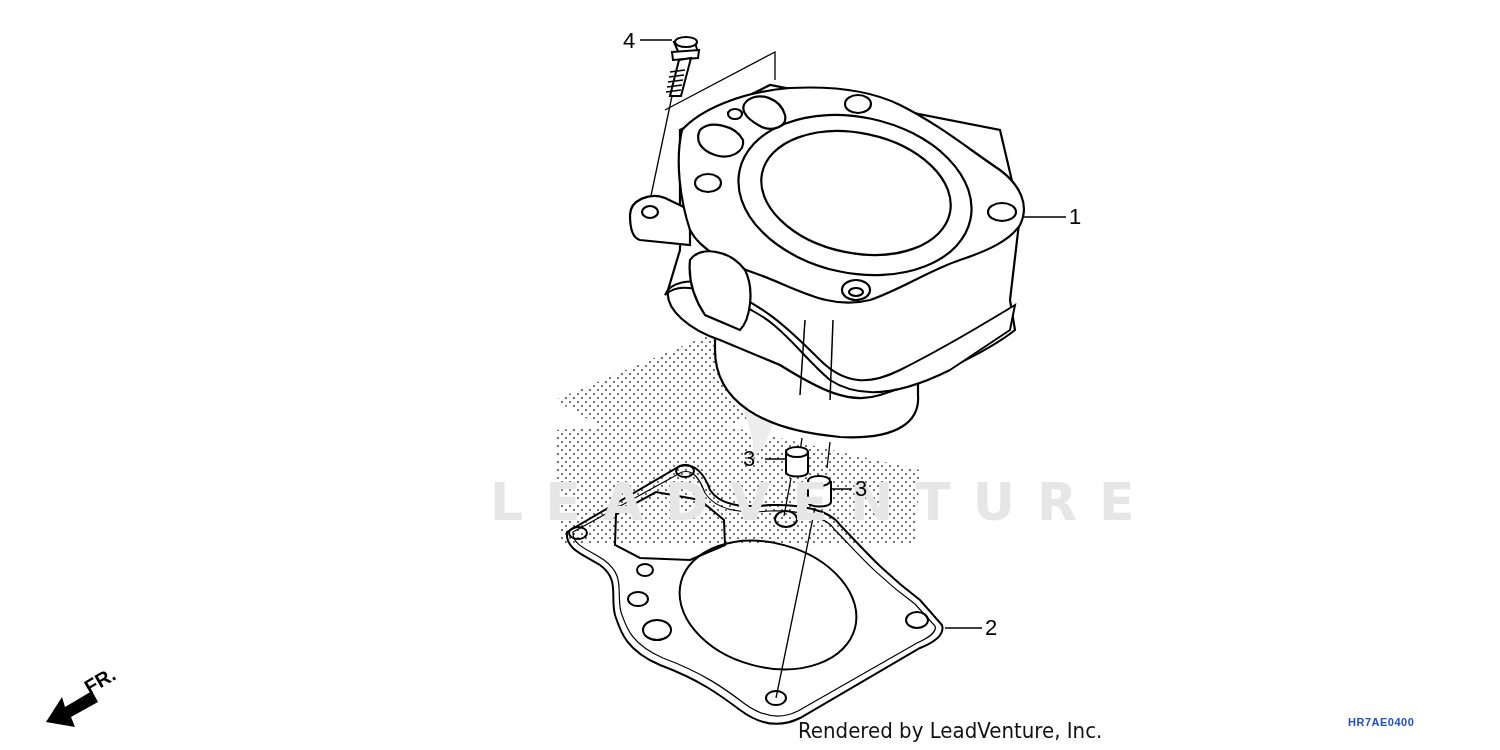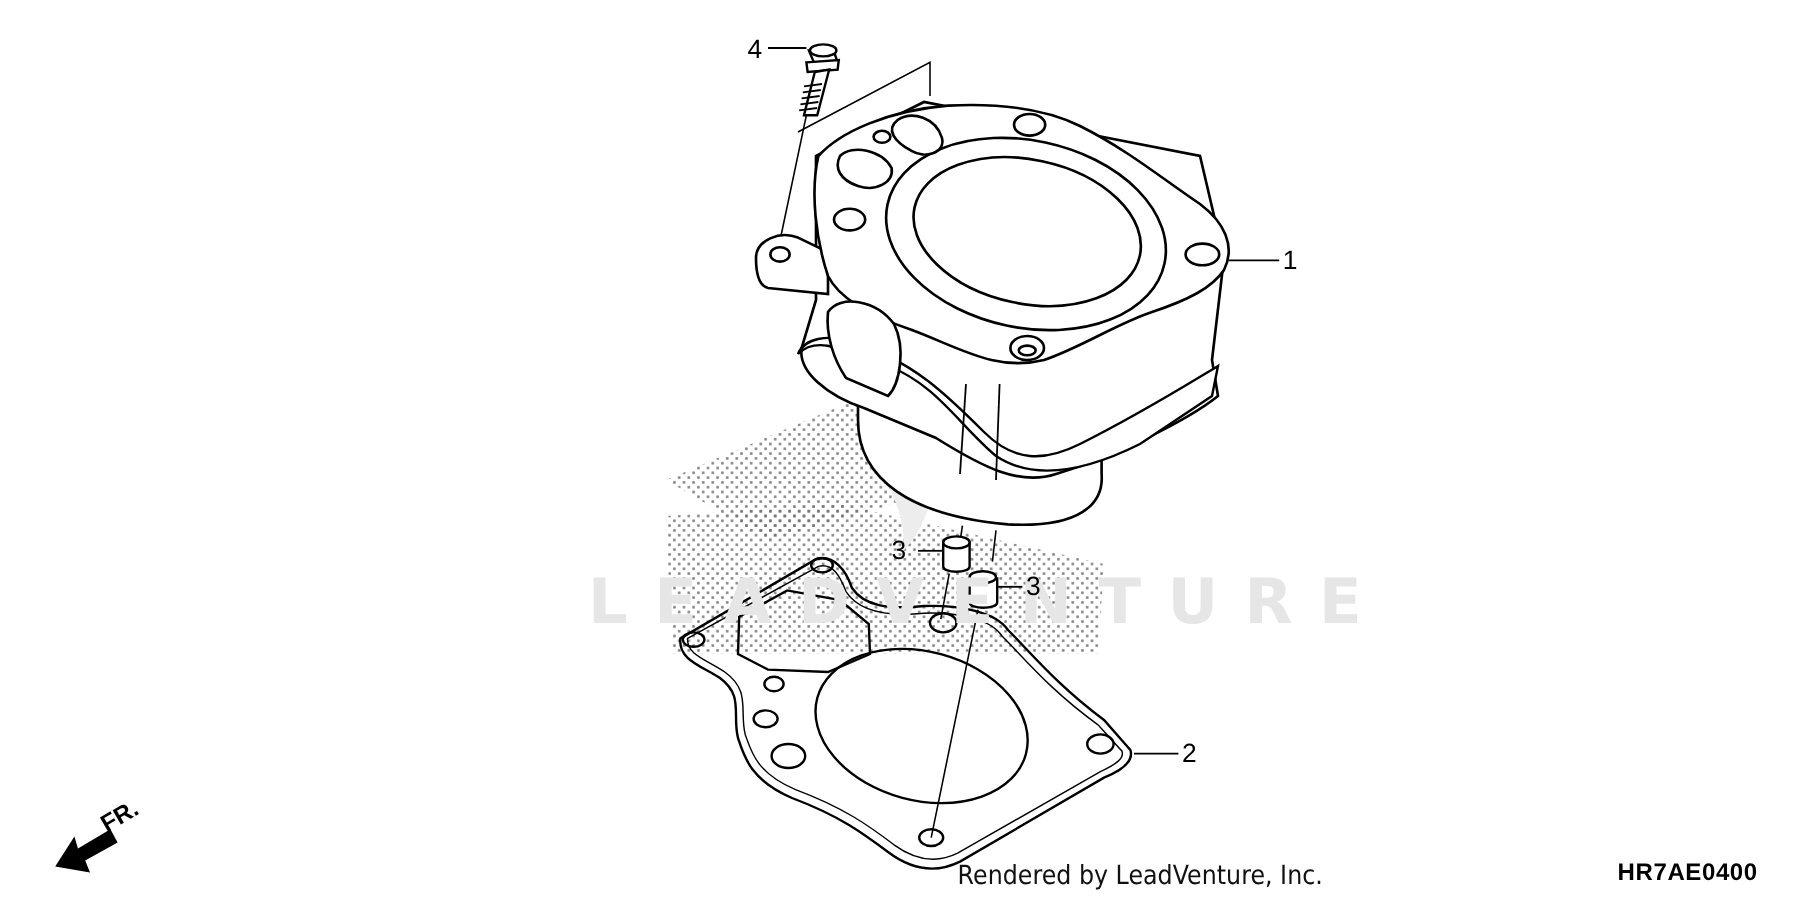--- a/index.html
+++ b/index.html
@@ -1,21 +1,21 @@
 <!DOCTYPE html>
 <html><head>
 <meta charset="utf-8">
 <style>
   html, body { margin:0; padding:0; background:#ffffff; }
   body { width:1500px; height:750px; position:relative; overflow:hidden; font-family:"Liberation Sans", sans-serif; }
   #diagram { position:absolute; left:0; top:0; width:1500px; height:750px; }
   .callout { position:absolute; font-family:"Liberation Sans", sans-serif; font-size:22px; color:#000; line-height:1; cursor:pointer; }
   .watermark { position:absolute; left:490px; top:472px; font-family:"DejaVu Sans", sans-serif; font-size:52px; letter-spacing:22px; color:#e6e6e6; font-weight:bold; white-space:nowrap; z-index:0; }
   .render-credit { position:absolute; left:798px; top:718px; font-family:"DejaVu Sans", sans-serif; font-size:22px; color:#111; transform:scaleX(0.9); transform-origin:left; white-space:nowrap; }
-  .code { position:absolute; left:1348px; top:716px; font-family:"Liberation Sans", sans-serif; font-size:20px; font-weight:bold; color:#000000; letter-spacing:0.5px; }
+  .code { position:absolute; left:1348px; top:716px; font-family:"Liberation Sans", sans-serif; font-size:11px; font-weight:bold; color:#1d4ed8; letter-spacing:0.5px; }
   .fr-label { position:absolute; left:92px; top:676px; font-family:"Liberation Sans", sans-serif; font-size:20px; font-weight:900; color:#000; transform:rotate(-30deg); transform-origin:left bottom; }
 </style>
 </head>
 <body>
 
 <svg id="diagram" viewBox="0 0 1500 750" xmlns="http://www.w3.org/2000/svg">
   <defs>
     <pattern id="dots" width="8" height="8" patternUnits="userSpaceOnUse">
       <rect x="1" y="1" width="2" height="2" fill="#444"></rect>
       <rect x="5" y="5" width="2" height="2" fill="#444"></rect>

